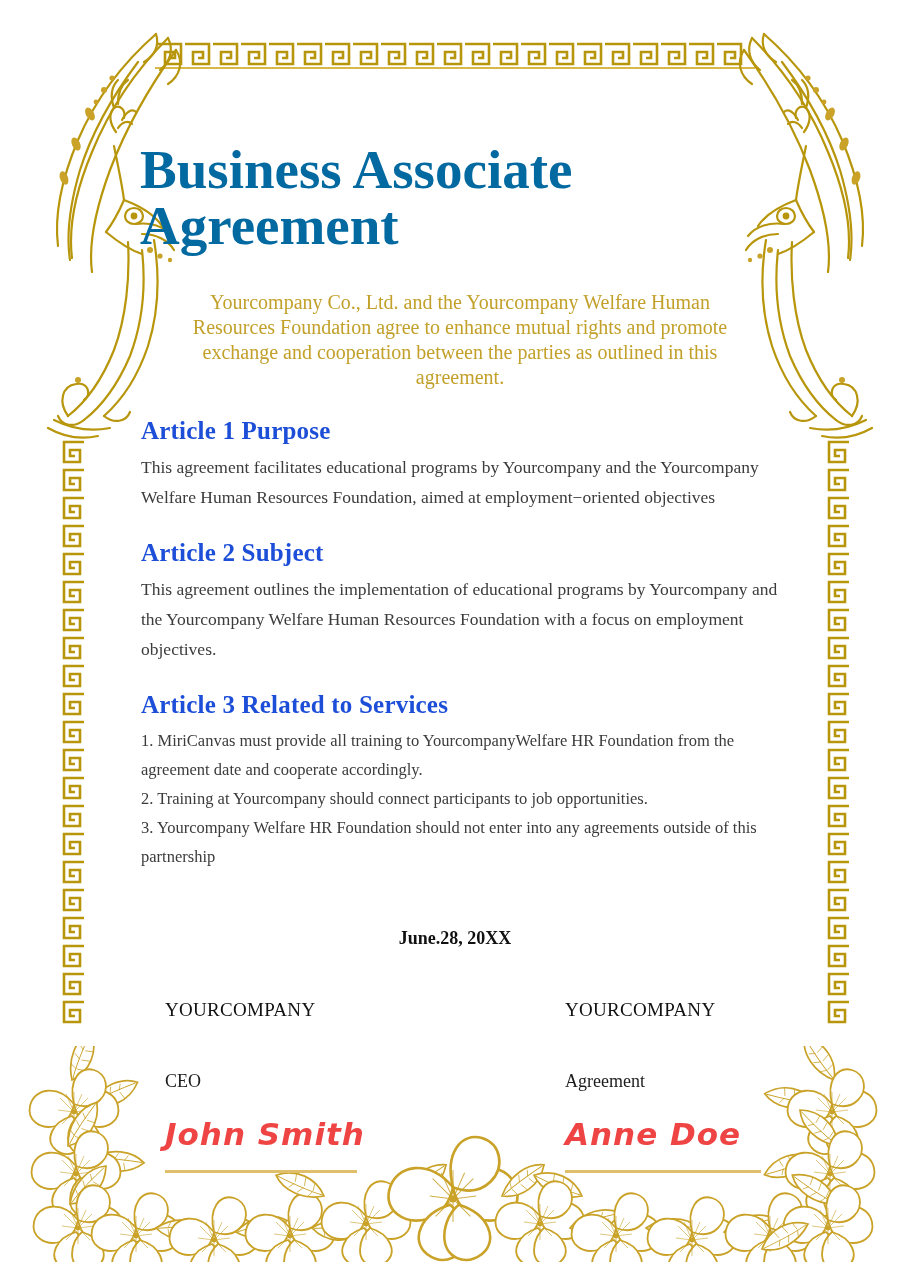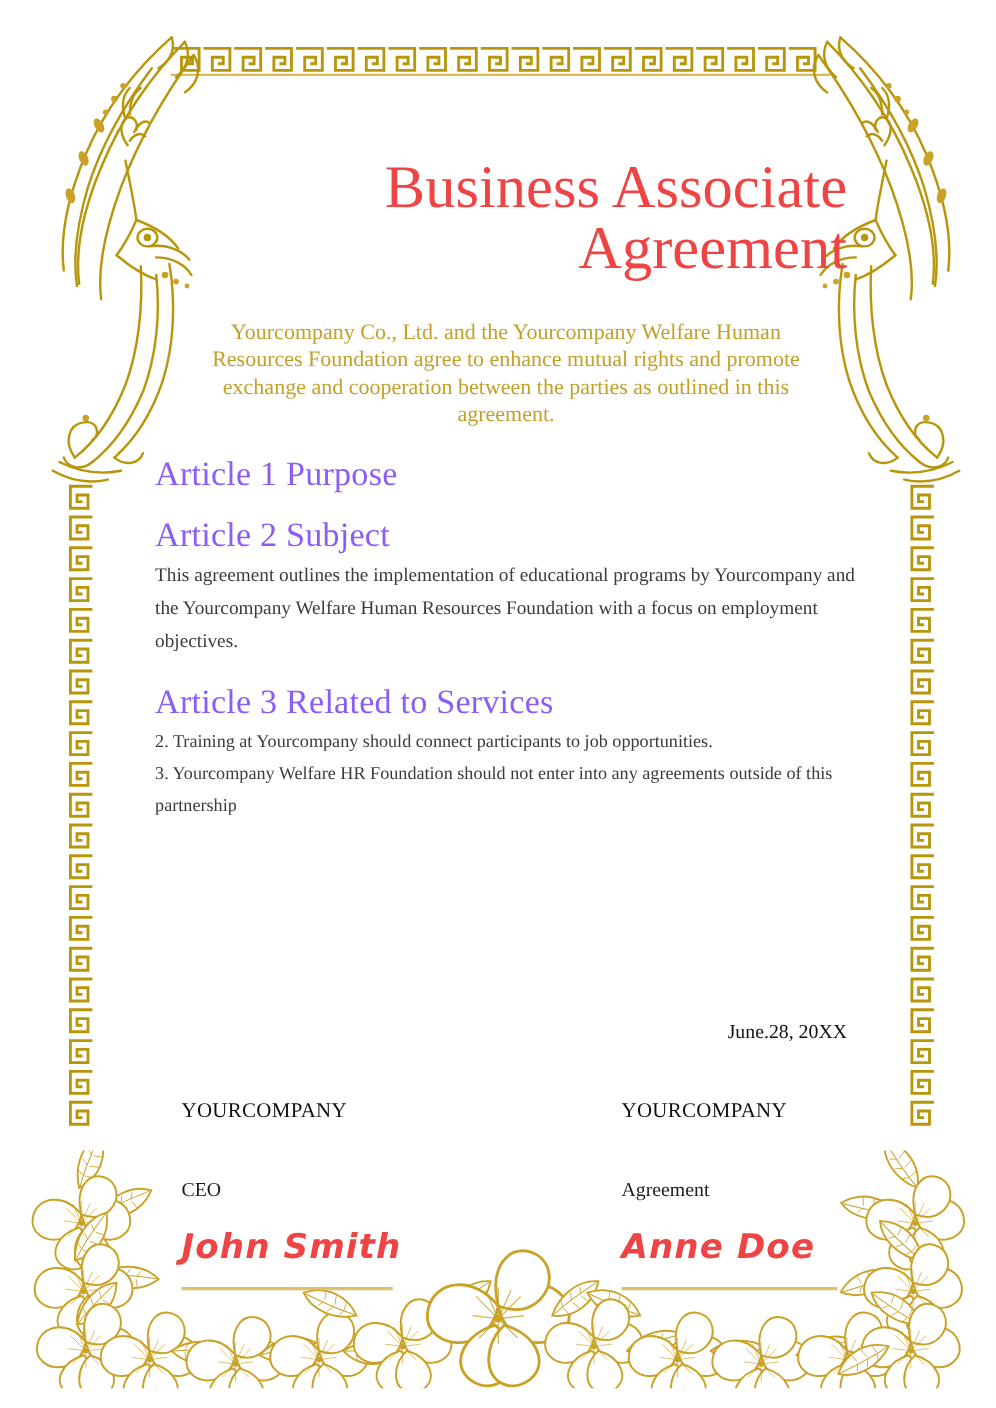--- a/index.html
+++ b/index.html
@@ -21,40 +21,40 @@
   #ph-left{left:18px;top:28px;width:190px;height:412px;}
   #ph-right{left:712px;top:28px;width:190px;height:412px;transform:scaleX(-1);}
 
   
   .floral{position:absolute;}
   #fl-bottom{left:24px;top:1046px;width:858px;height:216px;}
 
   
   .content{position:absolute;left:0;top:0;width:905px;}
 
-  .title{position:absolute;left:140px;top:142px;width:630px;text-align:right;
-         font-size:55px;line-height:56px;font-weight:400;color:#ef4444;
+  .title{position:absolute;left:140px;top:142px;width:630px;text-align:left;
+         font-size:55px;line-height:56px;font-weight:700;color:#0369a1;
          letter-spacing:0px;}
 
   .subtitle{position:absolute;left:190px;top:290px;width:540px;text-align:center;
             font-size:20px;line-height:25px;color:#c2a02a;}
 
   .body-wrap{position:absolute;left:141px;top:416px;width:640px;}
 
-  .art-h{font-size:31px;font-weight:400;color:#8b5cf6;margin:0 0 6px 0;
+  .art-h{font-size:25px;font-weight:700;color:#1d4ed8;margin:0 0 6px 0;
          line-height:30px;letter-spacing:.2px;}
   .art-p{font-size:17.5px;line-height:30px;color:#3b3b3b;margin:0 0 26px 0;}
   .clause{font-size:16.5px;line-height:29px;color:#3b3b3b;margin:0;}
 
   .sec{margin-bottom:4px;}
   .sec-2{margin-top:25px;}
   .sec-3{}
 
-  .date{position:absolute;left:140px;top:928px;width:630px;text-align:right;
-        font-size:18px;font-weight:400;color:#111111;}
+  .date{position:absolute;left:140px;top:928px;width:630px;text-align:center;
+        font-size:18px;font-weight:700;color:#111111;}
 
   .sig{position:absolute;width:260px;}
   #sig-left{left:165px;top:996px;}
   #sig-right{left:565px;top:996px;}
 
   .sig-company{font-size:19px;color:#111111;line-height:28px;letter-spacing:.3px;}
   .sig-role{font-size:18px;color:#1c1c1c;line-height:30px;margin-top:42px;}
   .sig-name{font-family:"DejaVu Sans",sans-serif;font-style:italic;font-weight:700;
             font-size:31px;color:#ef4444;line-height:44px;margin-top:16px;
             letter-spacing:1px;}
@@ -360,29 +360,31 @@
   <div class="content">
 
     <div class="title">Business Associate Agreement</div>
 
     <div class="subtitle">Yourcompany Co., Ltd. and the Yourcompany Welfare Human Resources Foundation agree to enhance mutual rights and promote exchange and cooperation between the parties as outlined in this agreement.</div>
 
     <div class="body-wrap">
 
       <div class="sec">
         <h2 class="art-h">Article 1 Purpose</h2>
+        <p class="art-p">This agreement facilitates educational programs by Yourcompany and the Yourcompany Welfare Human Resources Foundation, aimed at employment−oriented objectives</p>
       </div>
 
       <div class="sec sec-2">
         <h2 class="art-h">Article 2 Subject</h2>
         <p class="art-p">This agreement outlines the implementation of educational programs by Yourcompany and the Yourcompany Welfare Human Resources Foundation with a focus on employment objectives.</p>
       </div>
 
       <div class="sec sec-3">
         <h2 class="art-h">Article 3 Related to Services</h2>
+        <p class="clause">1. MiriCanvas must provide all training to YourcompanyWelfare HR Foundation from the agreement date and cooperate accordingly.</p>
         <p class="clause">2. Training at Yourcompany should connect participants to job opportunities.</p>
         <p class="clause">3. Yourcompany Welfare HR Foundation should not enter into any agreements outside of this partnership</p>
       </div>
 
     </div>
 
     <div class="date">June.28, 20XX</div>
 
     <div class="sig" id="sig-left">
       <div class="sig-company">YOURCOMPANY</div>

